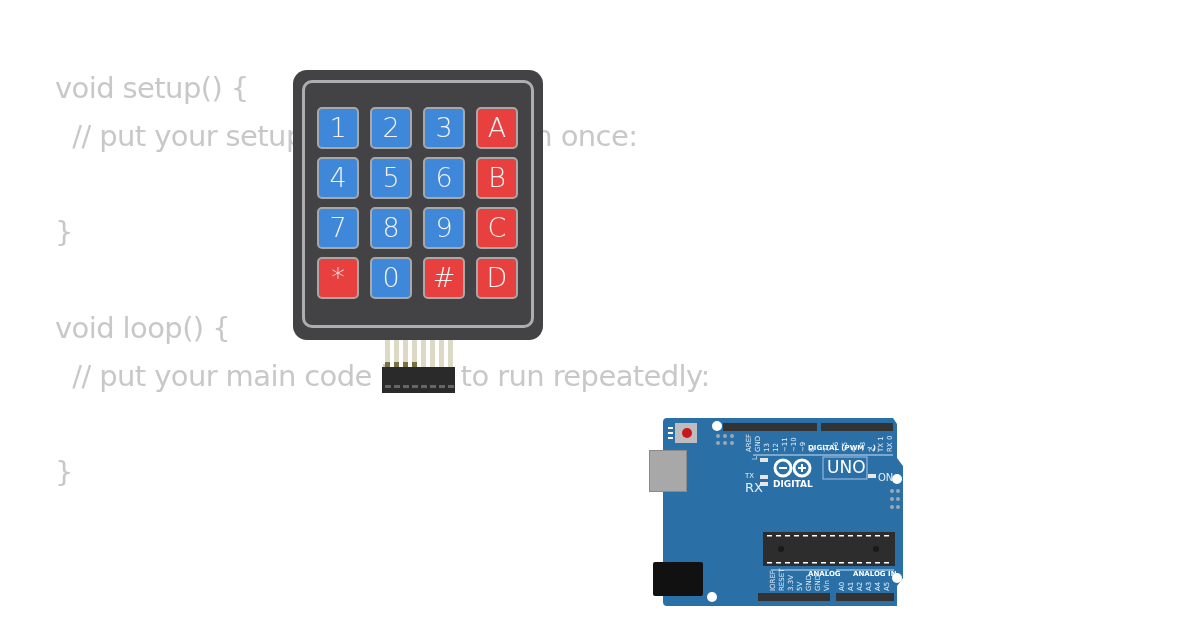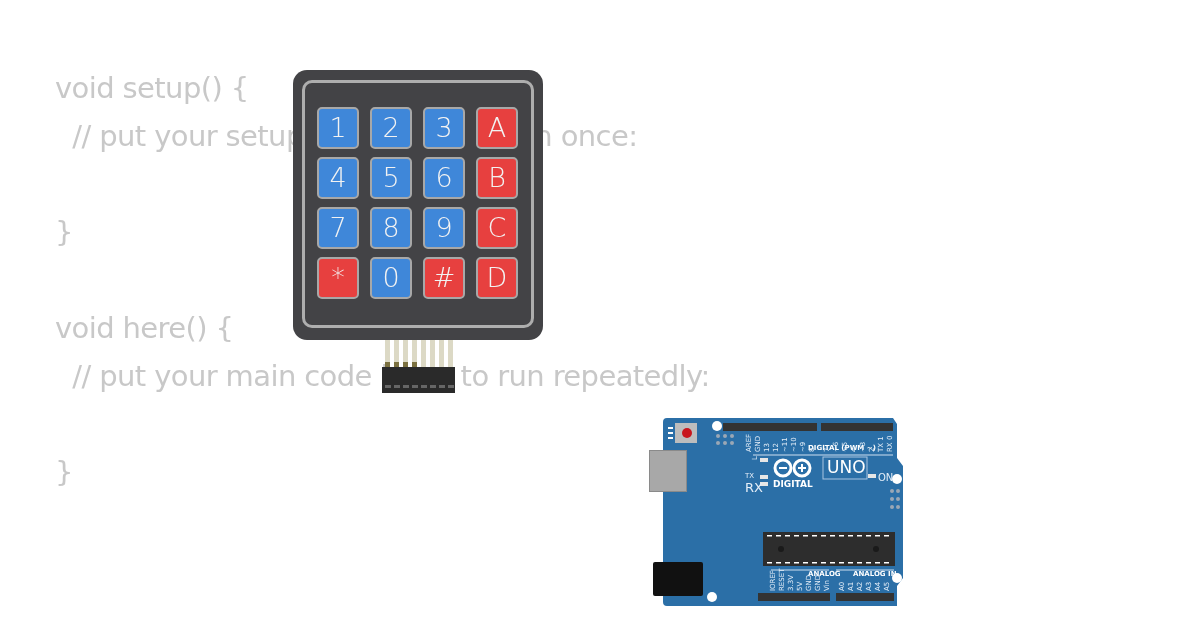--- a/index.html
+++ b/index.html
@@ -30,21 +30,21 @@
   .lbl { position: absolute; color: #ffffff; font-family: "DejaVu Sans", sans-serif; font-weight: bold; }
   .vlbl { position: absolute; color: #e4eef8; font-size: 7px; font-family: "DejaVu Sans", sans-serif; transform: rotate(-90deg); transform-origin: left top; white-space: nowrap; }
 </style>
 </head>
 <body>
 
 <div class="code">
   <div class="line" style="top:2px">void setup() {</div>
   <div class="line" style="top:50px">  // put your setup code here, to run once:</div>
   <div class="line" style="top:146px">}</div>
-  <div class="line" style="top:242px">void here() {</div>
+  <div class="line" style="top:242px">void loop() {</div>
   <div class="line" style="top:290px">  // put your main code here, to run repeatedly:</div>
   <div class="line" style="top:386px">}</div>
 </div>
 
 <div class="keypad">
   <div class="inner"></div>
   <div id="keys">
       <div class="key blue" style="left: 24px; top: 37px;">1</div>
       <div class="key blue" style="left: 77px; top: 37px;">2</div>
       <div class="key blue" style="left: 130px; top: 37px;">3</div>

